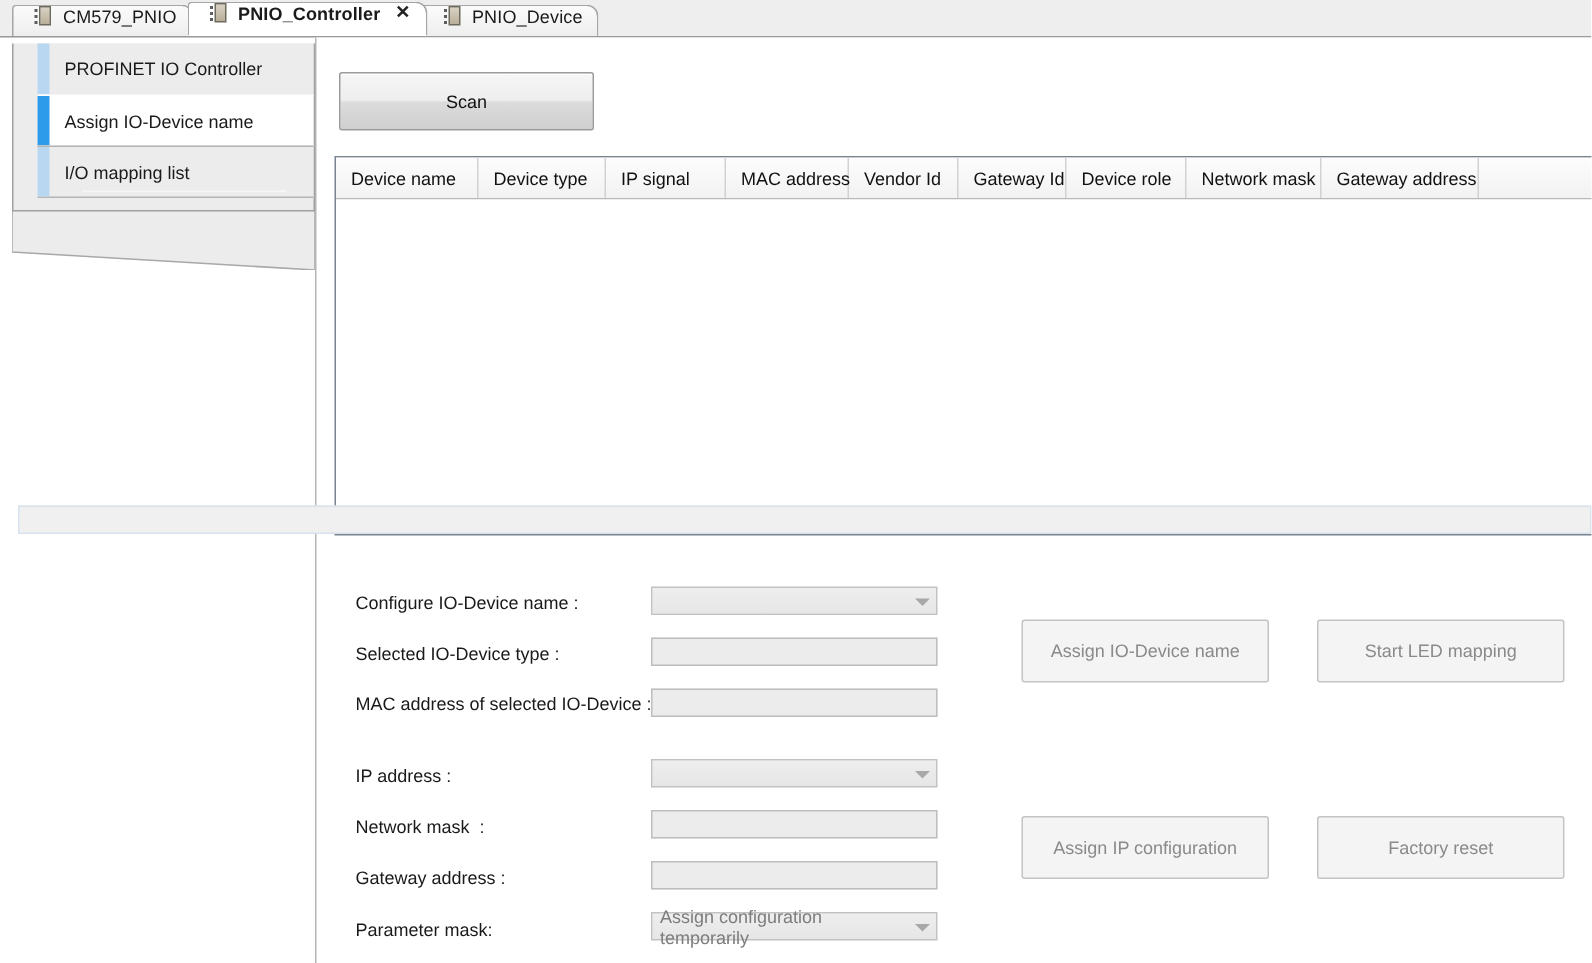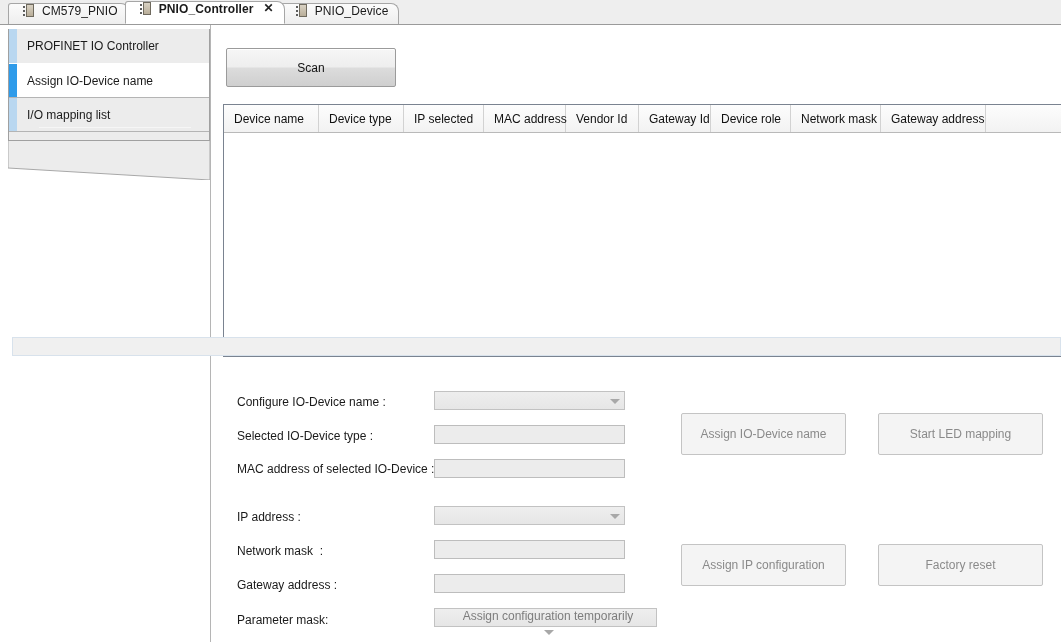--- a/index.html
+++ b/index.html
@@ -102,20 +102,21 @@
   }
   #leftnav .navpanel {
     position: absolute;
     left: 0; top: 0;
     width: 202px;
     height: 112px;
     background: #ececec;
     border: 1px solid #a0a0a0;
     border-top: none;
     box-sizing: border-box;
+    padding-left: 16px;
   }
   .nav-item {
     position: relative;
     height: 35px;
     display: flex;
     align-items: center;
     padding-left: 18px;
     box-sizing: border-box;
     font-size: 12px;
     color: #1a1a1a;
@@ -352,21 +353,21 @@
 </div>
 
 <div id="main">
 
   <button id="scan-btn">Scan</button>
 
   <div id="grid">
     <div class="header-row">
       <div class="hcell" style="width:95px">Device name</div>
       <div class="hcell" style="width:85px">Device type</div>
-      <div class="hcell" style="width:80px">IP selected</div>
+      <div class="hcell" style="width:80px">IP signal</div>
       <div class="hcell" style="width:82px">MAC address</div>
       <div class="hcell" style="width:73px">Vendor Id</div>
       <div class="hcell" style="width:72px">Gateway Id</div>
       <div class="hcell" style="width:80px">Device role</div>
       <div class="hcell" style="width:90px">Network mask</div>
       <div class="hcell" style="width:105px">Gateway address</div>
       <div class="hcell" style="width:88px"></div>
     </div>
     <div class="grid-body"></div>
   </div>
@@ -402,21 +403,21 @@
 </div>
 
 <div class="field" style="left:434px; top:540px; width:191px;">
   <span></span>
 </div>
 
 <div class="field" style="left:434px; top:574px; width:191px;">
   <span></span>
 </div>
 
-<div class="field combo" style="left:434px; top:608px; width:223px;flex-direction:column;">
+<div class="field combo" style="left:434px; top:608px; width:191px;">
   <span>Assign configuration temporarily</span>
   <span class="combo-arrow"></span>
 </div>
 
 <button class="act-btn" style="left:681px; top:413px; width:165px;">Assign IO-Device name</button>
 <button class="act-btn" style="left:878px; top:413px; width:165px;">Start LED mapping</button>
 <button class="act-btn" style="left:681px; top:544px; width:165px;">Assign IP configuration</button>
 <button class="act-btn" style="left:878px; top:544px; width:165px;">Factory reset</button>
 
 </body></html>

